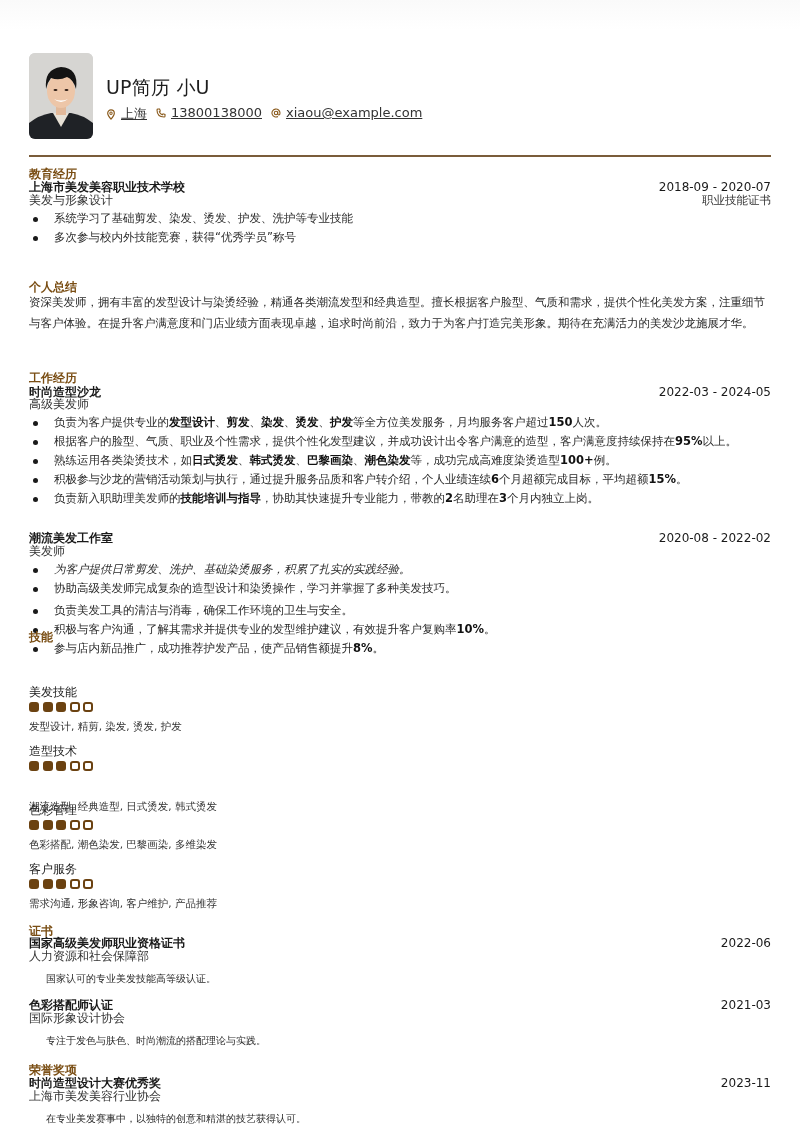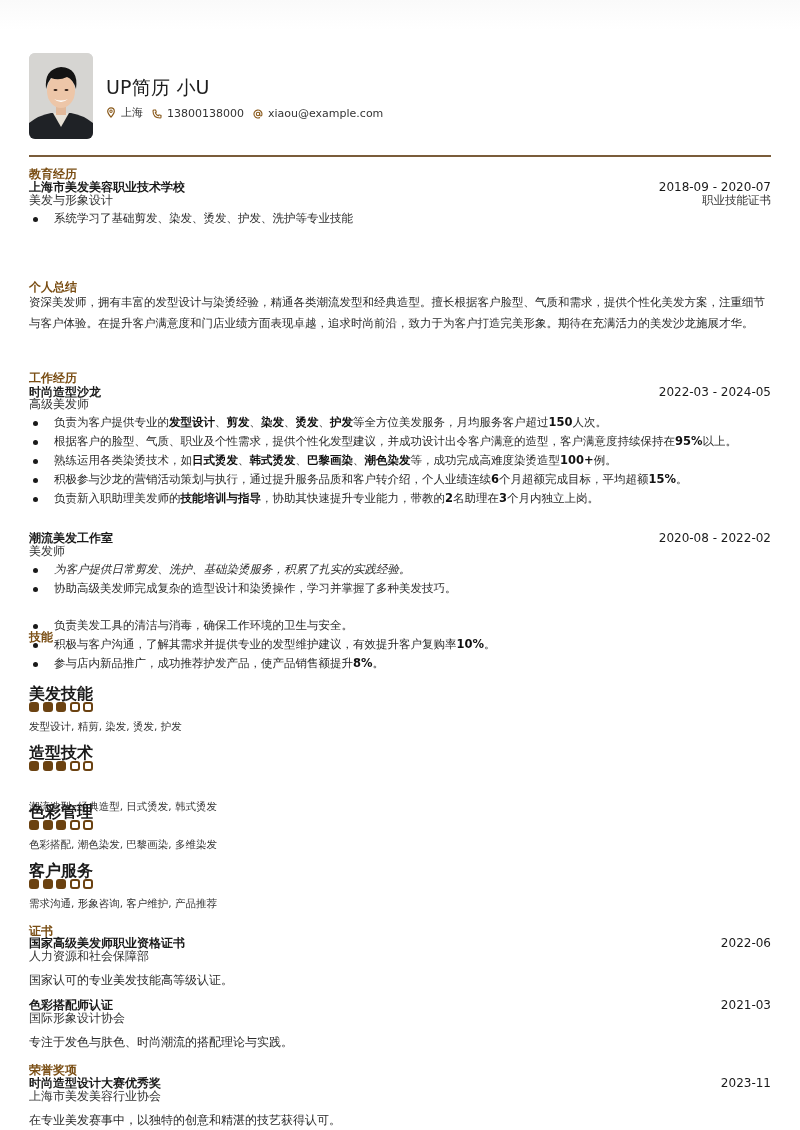--- a/index.html
+++ b/index.html
@@ -4,47 +4,47 @@
 <style>
   * { box-sizing: border-box; margin: 0; padding: 0; }
   html, body { width: 800px; height: 1130px; background: #ffffff; overflow: hidden; }
   body { font-family: "DejaVu Sans", "Liberation Sans", sans-serif; color: #222; position: relative; }
   .topfade { position: absolute; left: 0; top: 0; width: 800px; height: 30px; background: linear-gradient(#fafafa, #ffffff); }
   .page { position: absolute; left: 29px; top: 0; width: 742px; }
 
   .header { position: absolute; top: 53px; left: 0; width: 742px; height: 86px; }
   .photo { position: absolute; left: 0; top: 0; width: 64px; height: 86px; border-radius: 6px; overflow: hidden; background: #d9d9d9; }
   .name { position: absolute; left: 77px; top: 22px; font-size: 19px; color: #1e1e1e; font-weight: 500; letter-spacing: 0.2px; }
-  .contacts { position: absolute; left: 77px; top: 52px; display: flex; align-items: flex-end; font-size: 11px; color: #333; }
+  .contacts { position: absolute; left: 77px; top: 52px; display: flex; align-items: flex-start; font-size: 13px; color: #333; text-decoration: underline; }
   .contact { display: flex; align-items: center; margin-right: 9px; }
   .contact svg { margin-right: 5px; }
 
   .rule { position: absolute; top: 155px; left: 0; width: 742px; height: 1.5px; background: #7a5c3a; }
 
   .sec-title { position: absolute; left: 0; font-size: 12px; color: #7a4e14; font-weight: bold; line-height: 14px; }
   .row { position: absolute; left: 0; width: 742px; display: flex; justify-content: space-between; line-height: 13px; }
   .t-bold { font-size: 12px; font-weight: bold; color: #1a1a1a; }
   .t-sub { font-size: 12px; color: #333; }
   .t-right { font-size: 12px; color: #1a1a1a; text-align: right; }
   .t-right-sub { font-size: 11.5px; color: #333; text-align: right; }
 
   ul.bul { position: absolute; left: 0; width: 742px; list-style: none; }
   ul.bul li { position: relative; padding-left: 25px; font-size: 11.5px; color: #2a2a2a; line-height: 12px; }
   ul.bul li::before { content: ""; position: absolute; left: 4px; top: 5px; width: 5px; height: 5px; border-radius: 50%; background: #1a1a1a; }
   b { font-weight: bold; color: #111; }
 
   .para { position: absolute; left: 0; width: 742px; font-size: 11.5px; color: #2a2a2a; line-height: 21px; }
 
-  .skill-name { position: absolute; left: 0; font-size: 16px; font-weight: bold; color: #1a1a1a; }
+  .skill-name { position: absolute; left: 0; font-size: 12px; font-weight: normal; color: #1a1a1a; }
   .dots { position: absolute; left: 0; display: flex; }
   .dot { width: 10px; height: 10px; border-radius: 3px; margin-right: 3.5px; }
   .dot.on { background: #6b4211; }
   .dot.off { border: 2px solid #6b4211; background: #fff; }
   .skill-kw { position: absolute; left: 0; font-size: 10.5px; color: #333; }
-  .desc { position: absolute; left: 0; font-size: 12px; color: #2a2a2a; }
+  .desc { position: absolute; left: 17px; font-size: 10px; color: #2a2a2a; }
 </style>
 </head>
 <body>
 
 <div class="topfade"></div>
 
 <div class="page">
 
   <div class="header">
     <div class="photo">
@@ -91,20 +91,21 @@
   <div class="row" style="top:181px;">
     <span class="t-bold">上海市美发美容职业技术学校</span>
     <span class="t-right">2018-09 - 2020-07</span>
   </div>
   <div class="row" style="top:194px;">
     <span class="t-sub">美发与形象设计</span>
     <span class="t-right-sub">职业技能证书</span>
   </div>
   <ul class="bul" style="top:212px;">
     <li style="margin-bottom:7px;">系统学习了基础剪发、染发、烫发、护发、洗护等专业技能</li>
+    <li>多次参与校内外技能竞赛，获得“优秀学员”称号</li>
   </ul>
 
   <div class="sec-title" style="top:280px;">个人总结</div>
   <div class="para" style="top:292px;">资深美发师，拥有丰富的发型设计与染烫经验，精通各类潮流发型和经典造型。擅长根据客户脸型、气质和需求，提供个性化美发方案，注重细节与客户体验。在提升客户满意度和门店业绩方面表现卓越，追求时尚前沿，致力于为客户打造完美形象。期待在充满活力的美发沙龙施展才华。</div>
 
   <div class="sec-title" style="top:371px;">工作经历</div>
   <div class="row" style="top:386px;">
     <span class="t-bold">时尚造型沙龙</span>
     <span class="t-right">2022-03 - 2024-05</span>
   </div>
@@ -121,21 +122,21 @@
 
   <div class="row" style="top:532px;">
     <span class="t-bold">潮流美发工作室</span>
     <span class="t-right">2020-08 - 2022-02</span>
   </div>
   <div class="row" style="top:545px;">
     <span class="t-sub">美发师</span>
   </div>
   <ul class="bul" style="top:563px;">
       <li style="margin-bottom: 7px; font-style: italic;"><span>为客户提供日常剪发、洗护、基础染烫服务，积累了扎实的实践经验。</span></li>
-      <li style="margin-bottom: 25px;"><span>协助高级美发师完成复杂的造型设计和染烫操作，学习并掌握了多种美发技巧。</span></li>
+      <li style="margin-bottom: 10px;"><span>协助高级美发师完成复杂的造型设计和染烫操作，学习并掌握了多种美发技巧。</span></li>
       <li style="margin-bottom: 7px;"><span>负责美发工具的清洁与消毒，确保工作环境的卫生与安全。</span></li>
       <li style="margin-bottom: 7px;"><span>积极与客户沟通，了解其需求并提供专业的发型维护建议，有效提升客户复购率</span><b>10%</b><span>。</span></li>
       <li><span>参与店内新品推广，成功推荐护发产品，使产品销售额提升</span><b>8%</b><span>。</span></li>
     </ul>
 
   <div class="sec-title" style="top:630px;">技能</div>
   <div id="skills">
       <div class="skill-name" style="top: 684px;">美发技能</div>
       <div class="dots" style="top: 702px;">
         <span class="dot on"></span>

